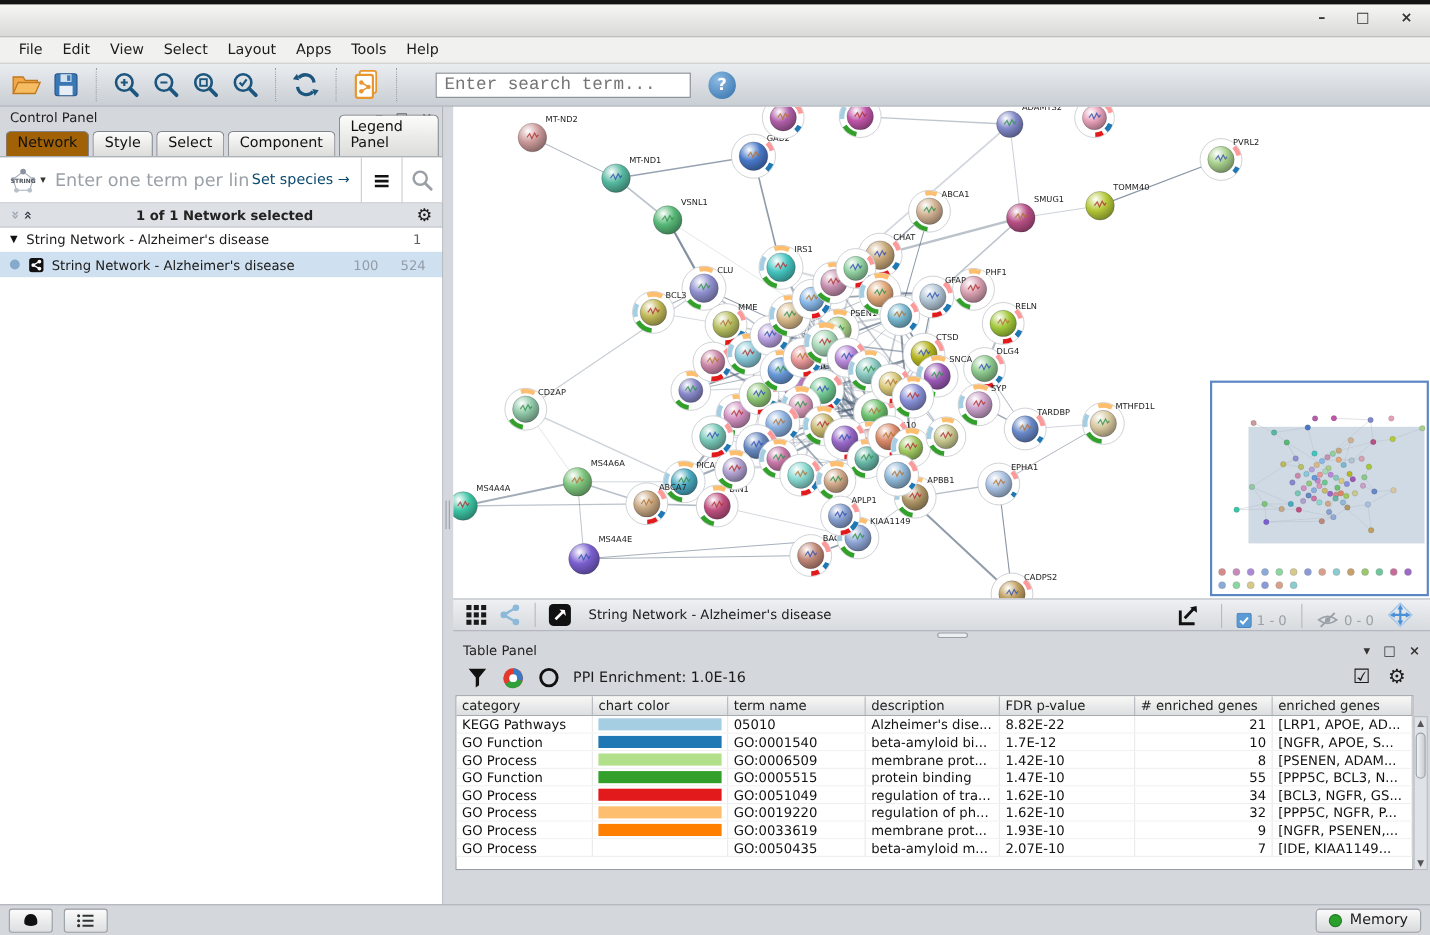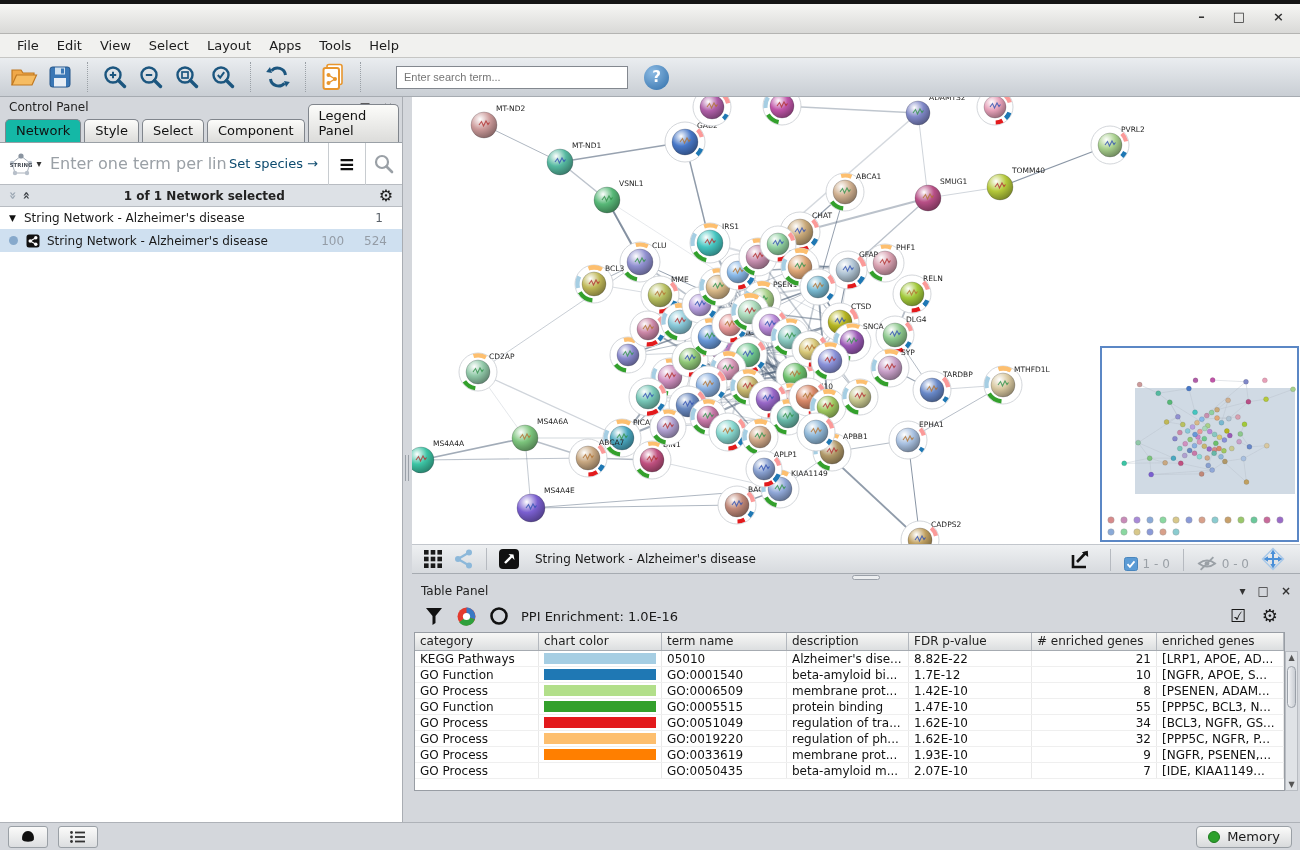--- a/index.html
+++ b/index.html
@@ -20,34 +20,34 @@
   .menubar { position:absolute; top:34px; left:0; right:0; height:24px; background:#f1f1ef;
     border-bottom:1px solid #c6c6c4; display:flex; align-items:center; padding-left:8px; }
   .menu-item { font-size:13px; color:#1c1c1c; padding:0 9px; }
   
   .toolbar { position:absolute; top:58px; left:0; right:0; height:39px;
     background:linear-gradient(#eaedf0,#c9ced4); border-bottom:1px solid #a6abb1;
     display:flex; align-items:center; padding-left:6px; }
   .tb-btn { width:36px; height:34px; display:flex; align-items:center; justify-content:center; }
   .tb-sep { width:1px; height:30px; border-left:1px dotted #9aa0a6; margin:0 9px; }
   .search-input { width:232px; height:23px; border:1px solid #83888f; background:#fff;
-    font-size:11px; padding:0 7px; color:#333; margin-left:26px; font-family:Liberation Sans, sans-serif; }
+    font-size:16px; padding:0 7px; color:#333; margin-left:26px; font-family:Liberation Mono, monospace; }
   .help-btn { width:25px; height:25px; border-radius:50%; margin-left:16px;
     background:radial-gradient(circle at 35% 30%, #8cbbe4, #2f6da8); color:#fff;
     font-weight:bold; font-size:15px; display:flex; align-items:center; justify-content:center; }
   
   .control-panel { position:absolute; left:0; top:97px; width:403px; bottom:28px;
     background:#d4d7dc; border-right:1px solid #a9adb3; display:flex; flex-direction:column; }
   .cp-header { height:20px; display:flex; align-items:center; padding:0 9px; font-size:12px; color:#222; }
   .cp-icons { margin-left:auto; display:flex; gap:12px; align-items:center; color:#333; }
   .cp-icons .x { font-weight:bold; }
   .cp-tabs { height:25px; display:flex; align-items:flex-end; padding-left:5px; }
   .cp-tab { font-size:13px; padding:3px 10px 4px; border:1px solid #80858c; border-bottom:none;
     border-radius:5px 5px 0 0; background:linear-gradient(#fcfcfa,#dcdcda); margin-right:3px; color:#111; }
-  .cp-tab.selected { background:#14b8a6; }
+  .cp-tab.selected { background:#a16207; }
   .string-row { height:43px; background:#fff; border-top:1px solid #9aa0a6; border-bottom:1px solid #b8bcc2;
     display:flex; align-items:center; }
   .sr-logo { width:48px; display:flex; align-items:center; justify-content:center; }
   .sr-input { flex:1; border:none; outline:none; font-size:16px; color:#333; font-family:inherit; min-width:10px; }
   .sr-input::placeholder { color:#9aa0a6; }
   .sr-species { color:#0c4a6e; font-size:13px; margin-right:10px; white-space:nowrap; }
   .sr-btn { width:37px; height:42px; border-left:1px solid #c8ccd0; display:flex; align-items:center; justify-content:center; }
   .net-sel-header { height:22px; background:#dde1e6; border-bottom:1px solid #b8bcc2;
     display:flex; align-items:center; padding:0 9px; font-size:12px; font-weight:bold; color:#222; }
   .chev { display:inline-block; font-weight:bold; font-size:13px; }

